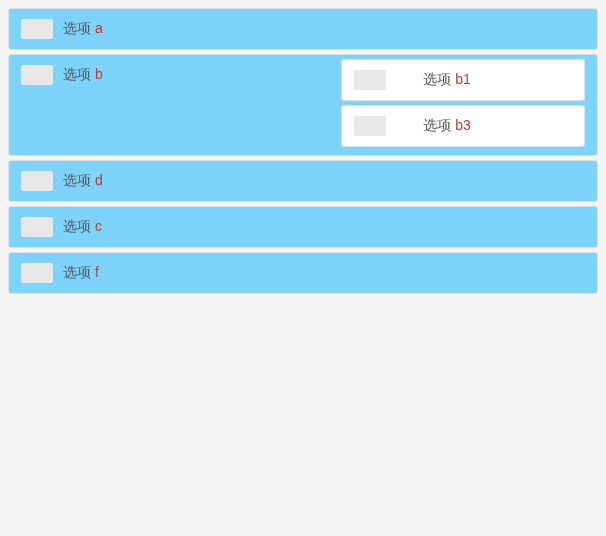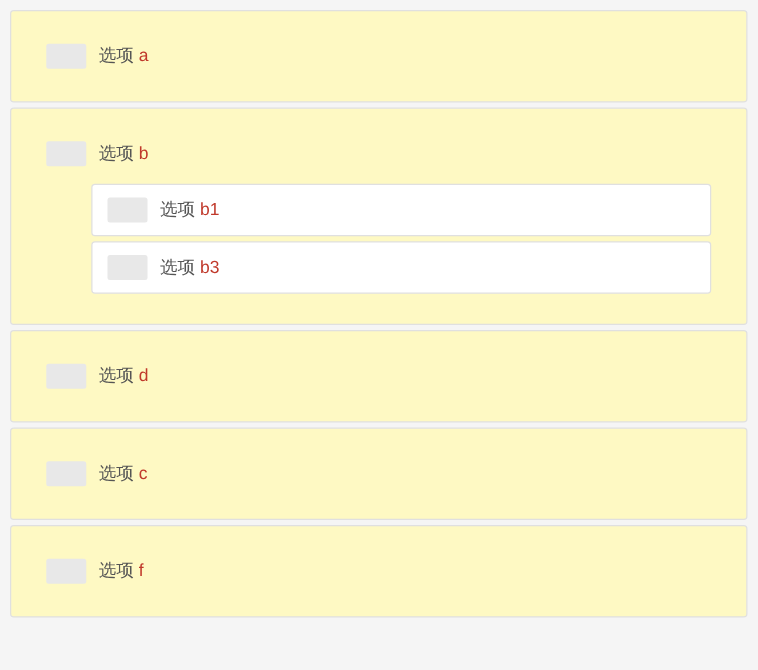--- a/index.html
+++ b/index.html
@@ -11,31 +11,31 @@
     body {
       background: #f5f5f5;
       font-family: Arial, sans-serif;
       font-size: 14px;
       color: #333;
       padding: 8px;
       width: 606px;
     }
 
     .option-item {
-      background: #fef9c3;
+      background: #7dd3fc;
       border: 1px solid #e0e0e0;
       border-radius: 3px;
       margin-bottom: 4px;
       display: flex;
       align-items: flex-start;
-      padding: 16px;
+      padding: 0;
     }
 
     .option-item.has-children {
-      flex-direction: column;
+      flex-direction: row;
       text-align: center;
     }
 
     .option-row {
       display: flex;
       align-items: center;
       width: 100%;
       padding: 10px 12px;
     }
 
@@ -72,20 +72,21 @@
       gap: 4px;
     }
 
     .child-item {
       background: #fff;
       border: 1px solid #e0e0e0;
       border-radius: 3px;
       display: flex;
       align-items: center;
       padding: 10px 12px;
+      gap: 27px;
     }
 
     .child-item .checkbox-area {
       background: #e8e8e8;
     }
   </style>
 </head>
 <body>
 
 <div id="options-container">

